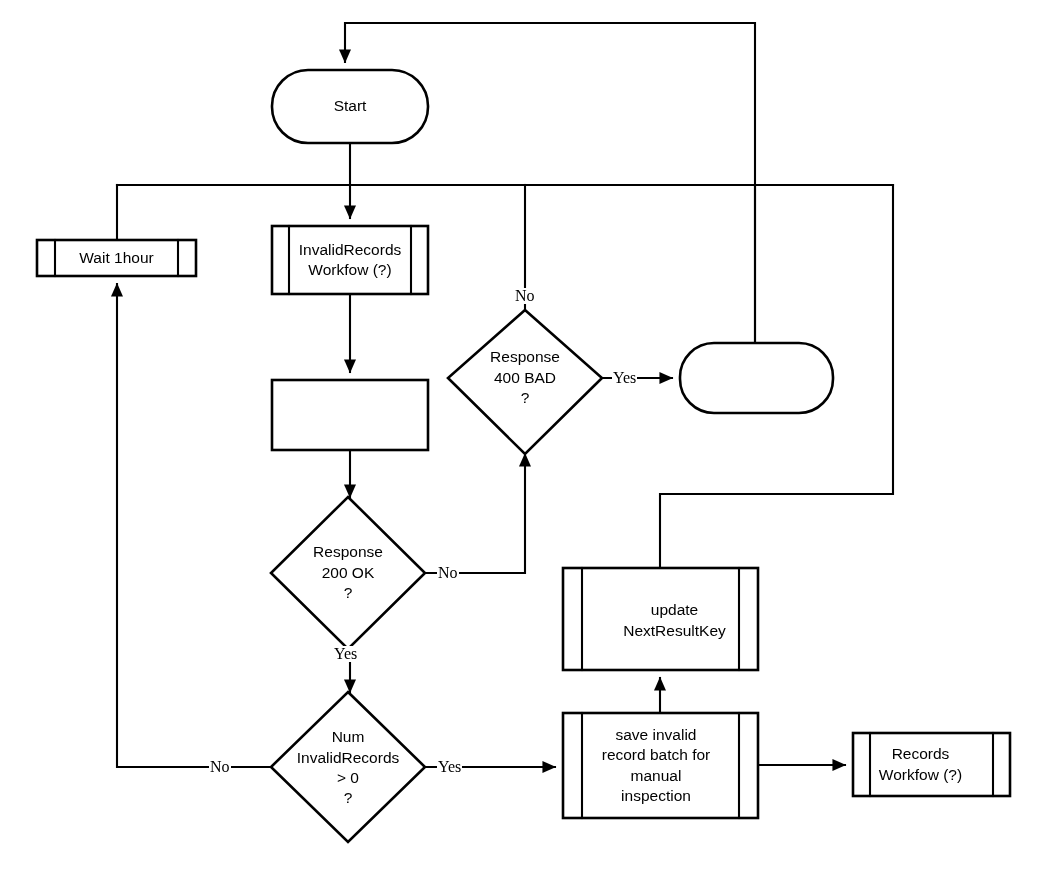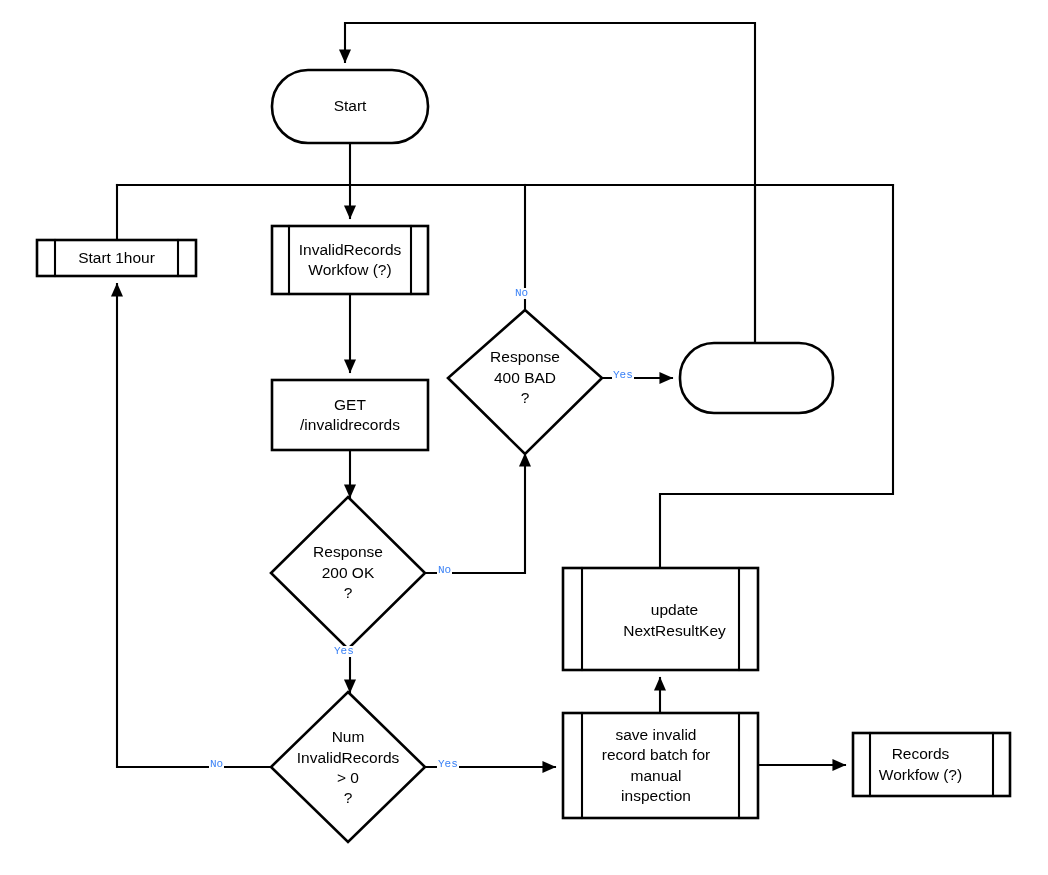--- a/index.html
+++ b/index.html
@@ -33,23 +33,23 @@
     text-align: center;
     color: #000000;
     font-family: "Liberation Sans", sans-serif;
     font-size: 15.5px;
     line-height: 1.32;
     white-space: pre-line;
     pointer-events: none;
   }
   .edge-label {
     position: absolute;
-    color: #3b82f6;
-    font-family: Liberation Mono, monospace;
-    font-size: 11px;
+    color: #000000;
+    font-family: Liberation Serif, serif;
+    font-size: 16px;
     line-height: 1;
     background: #ffffff;
     padding: 0 1px;
     white-space: nowrap;
     pointer-events: none;
   }
 </style>
 </head>
 <body>
 
@@ -136,27 +136,25 @@
         <rect x="853" y="733" width="157" height="63" fill="#ffffff" stroke-width="2.6"></rect>
         <path d="M 870 733 L 870 796"></path>
         <path d="M 993 733 L 993 796"></path>
       </g>
 
     </g>
   </svg>
 
   <div class="node-label" style="left:272px; top:70px; width:156px; height:73px;">Start</div>
 
-  <div class="node-label" style="left:55px; top:240px; width:123px; height:36px;">Start 1hour</div>
+  <div class="node-label" style="left:55px; top:240px; width:123px; height:36px;">Wait 1hour</div>
 
   <div class="node-label" style="left:289px; top:226px; width:122px; height:68px;">InvalidRecords
 Workfow (?)</div>
 
-  <div class="node-label" style="left:272px; top:380px; width:156px; height:70px;">GET
-/invalidrecords</div>
 
   <div class="node-label" style="left:448px; top:340px; width:154px; height:76px;">Response
 400 BAD
 ?</div>
 
 
   <div class="node-label" style="left:271px; top:535px; width:154px; height:76px;">Response
 200 OK
 ?</div>
 

